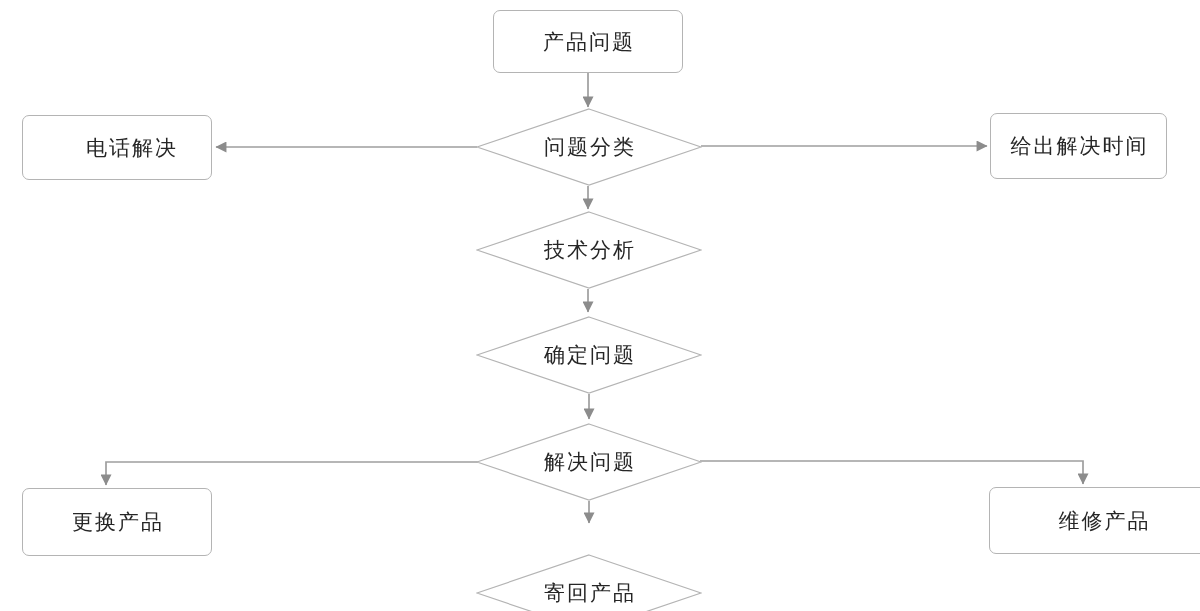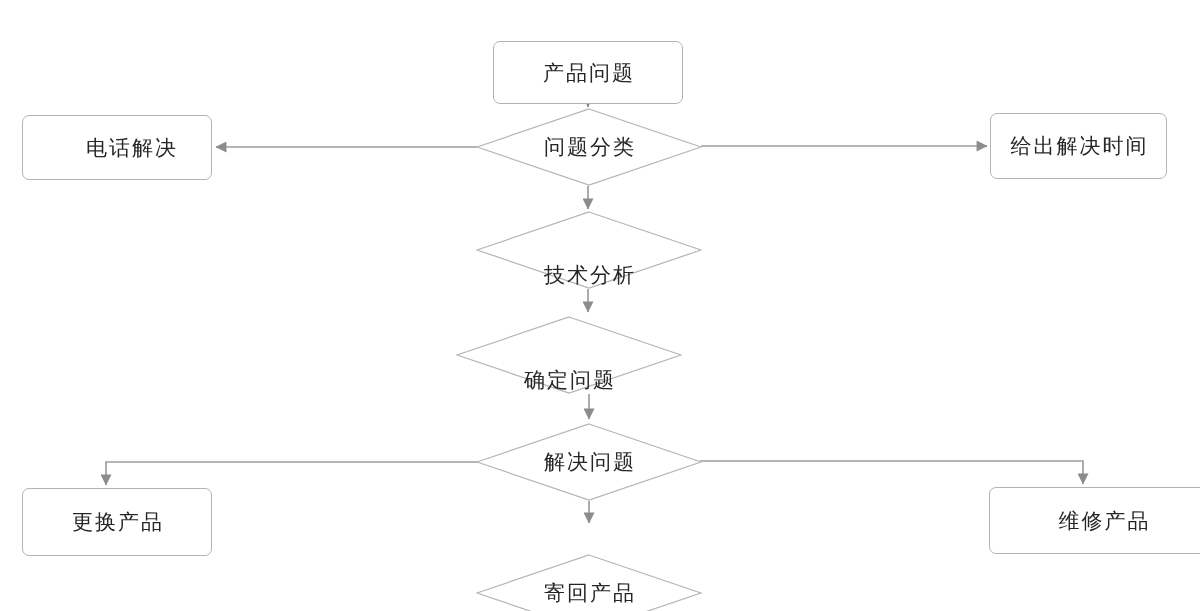--- a/index.html
+++ b/index.html
@@ -80,47 +80,47 @@
     <path class="edge" d="M477 147 H216" marker-end="url(#ah)"></path>
     <path class="edge" d="M701 146 H987" marker-end="url(#ah)"></path>
     <path class="edge" d="M588 186 V209" marker-end="url(#ah)"></path>
     <path class="edge" d="M588 289 V312" marker-end="url(#ah)"></path>
     <path class="edge" d="M589 394 V419" marker-end="url(#ah)"></path>
     <path class="edge" d="M589 501 V523" marker-end="url(#ah)"></path>
     <path class="edge" d="M478 462 H106 V485" marker-end="url(#ah)"></path>
     <path class="edge" d="M700 461 H1083 V484" marker-end="url(#ah)"></path>
   </svg>
 
-  <div class="node rect" style="left:493px; top:10px; width:190px; height:63px;margin-top:31px;">
+  <div class="node rect" style="left:493px; top:10px; width:190px; height:63px;">
     <span class="label">产品问题</span>
   </div>
 
   <div class="node diamond" style="left:476px; top:108px; width:226px; height:78px;align-items:center;">
     <svg class="diamond-shape" viewBox="0 0 226 78" preserveAspectRatio="none">
         <polygon points="113,1 225,39 113,77 1,39"></polygon>
       </svg>
     <span class="label">问题分类</span>
   </div>
 
   <div class="node rect" style="left:22px; top:115px; width:190px; height:65px;padding-left:28px;">
     <span class="label">电话解决</span>
   </div>
 
   <div class="node rect" style="left:990px; top:113px; width:177px; height:66px;">
     <span class="label">给出解决时间</span>
   </div>
 
-  <div class="node diamond" style="left:476px; top:211px; width:226px; height:78px;align-items:flex-end;">
+  <div class="node diamond" style="left:476px; top:211px; width:226px; height:78px;">
     <svg class="diamond-shape" viewBox="0 0 226 78" preserveAspectRatio="none">
         <polygon points="113,1 225,39 113,77 1,39"></polygon>
       </svg>
     <span class="label">技术分析</span>
   </div>
 
-  <div class="node diamond" style="left:456px; top:316px; width:226px; height:78px;align-items:flex-end;">
+  <div class="node diamond" style="left:476px; top:316px; width:226px; height:78px;">
     <svg class="diamond-shape" viewBox="0 0 226 78" preserveAspectRatio="none">
         <polygon points="113,1 225,39 113,77 1,39"></polygon>
       </svg>
     <span class="label">确定问题</span>
   </div>
 
   <div class="node diamond" style="left:476px; top:423px; width:226px; height:78px;">
     <svg class="diamond-shape" viewBox="0 0 226 78" preserveAspectRatio="none">
         <polygon points="113,1 225,39 113,77 1,39"></polygon>
       </svg>

